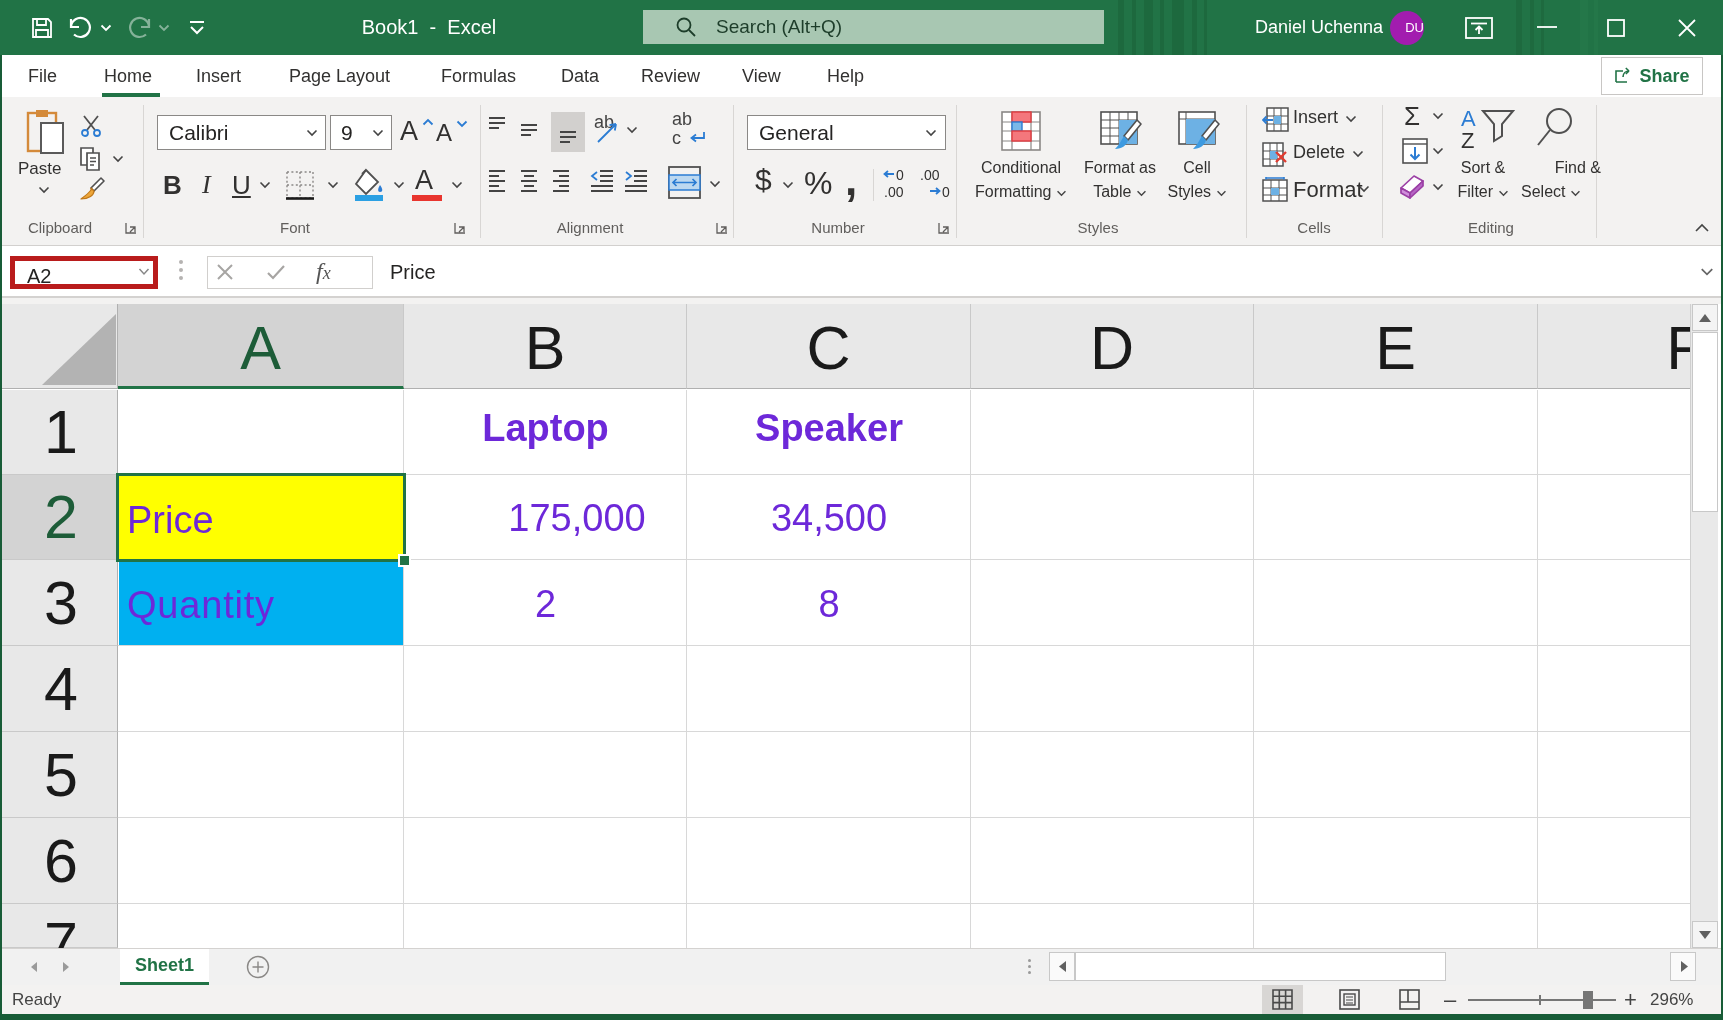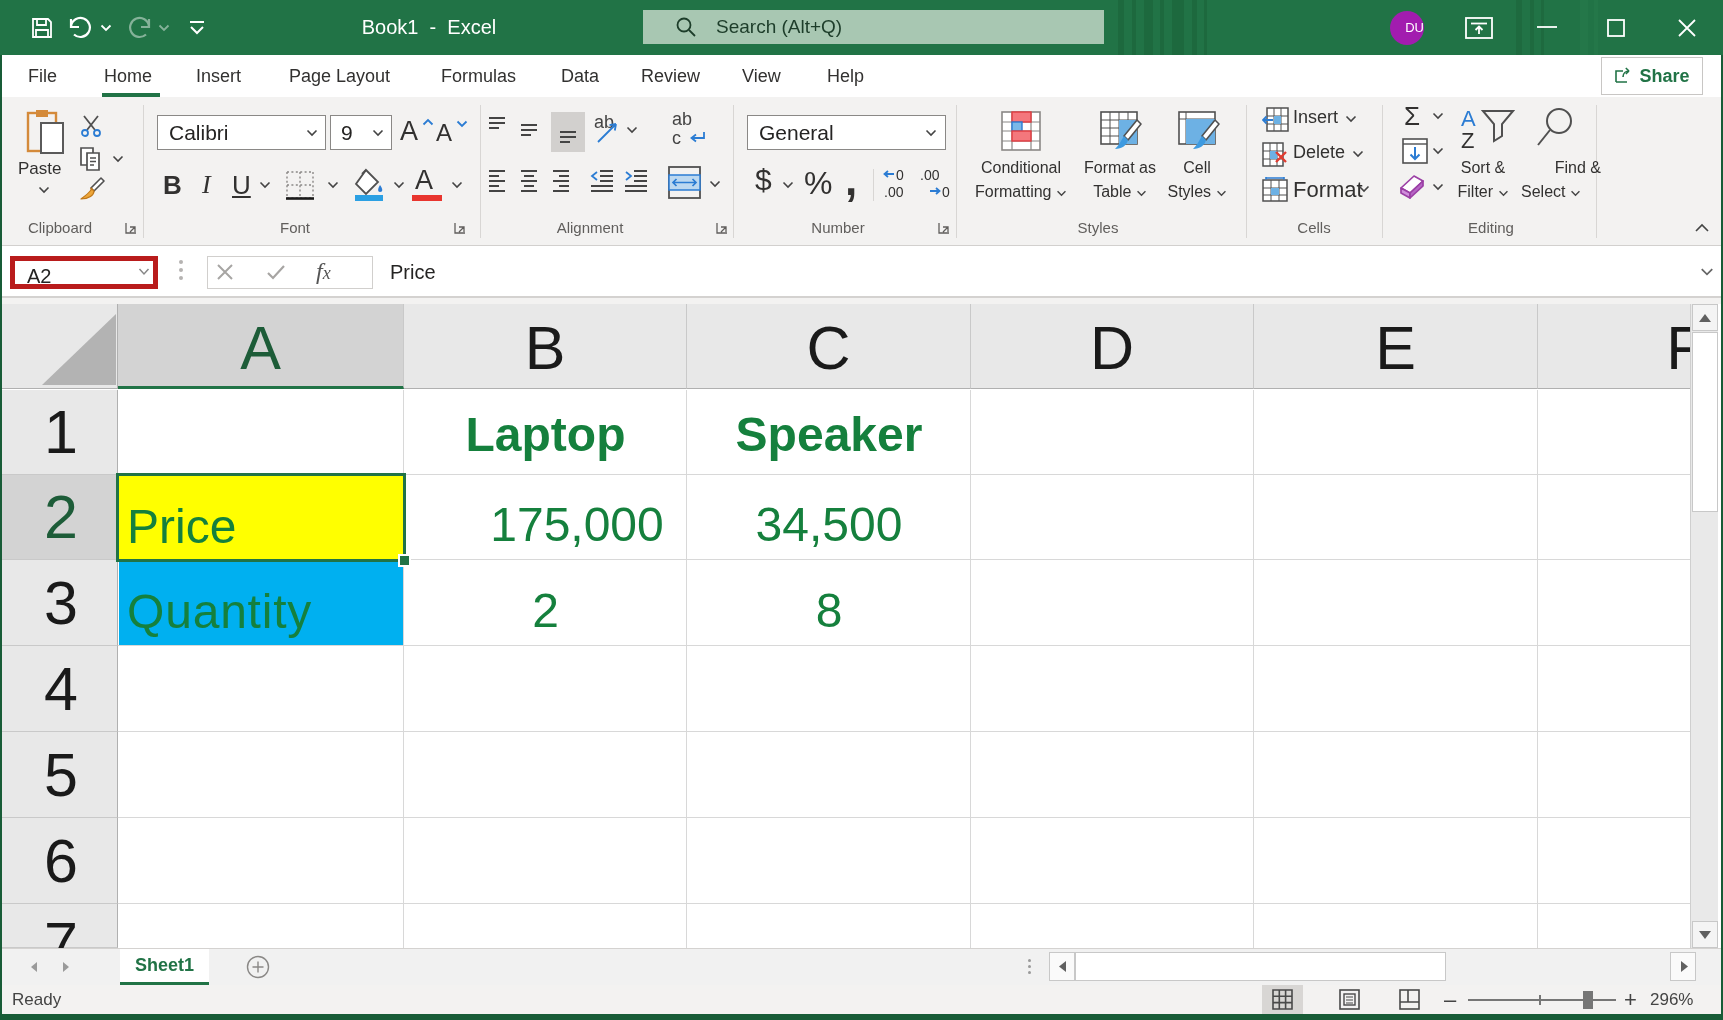--- a/index.html
+++ b/index.html
@@ -42,21 +42,21 @@
 #fstrip{left:0;top:298px;width:1723px;height:6px;background:#f3f2f1}
 
 #grid{left:0;top:304px;width:1723px;height:644px;background:#fff;overflow:hidden}
 .colhdr{position:absolute;top:0;height:85px;background:#e8e8e8;border-right:1px solid #c9c9c9;border-bottom:1px solid #b0b0b0;
  box-sizing:border-box;text-align:center;font-size:61px;color:#1a1a1a}
 .colhdr span{position:relative;top:9px}
 .rowhdr{position:absolute;left:0;width:118px;background:#e8e8e8;border-right:1px solid #b0b0b0;border-bottom:1px solid #c9c9c9;
  box-sizing:border-box;text-align:center;text-indent:5px;font-size:61px;color:#1a1a1a}
 .gl-v{position:absolute;top:86px;width:1px;background:#d8d8d8;height:558px}
 .gl-h{position:absolute;left:118px;width:1572px;height:1px;background:#d8d8d8}
-.ctext{position:absolute;font-size:48px;color:#15803d;white-space:nowrap}
+.ctext{position:absolute;font-size:38px;color:#6d28d9;white-space:nowrap}
 #vscroll{position:absolute;left:1690px;top:0;width:28px;height:644px;background:#e9e9e9;border-left:1px solid #cfcfcf;box-sizing:border-box}
 
 #tabbar{left:0;top:948px;width:1723px;height:37px;background:#f1f1f1;border-top:1px solid #d4d2d0;box-sizing:border-box}
 #sheettab{position:absolute;left:120px;top:0px;width:89px;height:36px;background:#fff;border-bottom:3px solid #217346;
  box-sizing:border-box;color:#217346;font-weight:700;font-size:18px;text-align:center;line-height:33px}
 
 #statusbar{left:0;top:985px;width:1723px;height:29px;background:#f3f2f1}
 #ready{position:absolute;left:12px;top:0;height:29px;line-height:29px;font-size:17px;color:#444}
 #grnb{left:0;top:1014px;width:1723px;height:6px;background:#185c37}
 #grnl{left:0;top:55px;width:2px;height:959px;background:#185c37}
@@ -105,20 +105,21 @@
     <path d="M3 7 L9 13 L15 7" fill="none" stroke="#fff" stroke-width="2"></path>
   </svg>
   <div id="ttl">Book1&nbsp;&nbsp;-&nbsp;&nbsp;Excel</div>
   <div id="searchbox">
     <svg class="abs" style="left:32px;top:6px" width="22" height="22" viewBox="0 0 22 22">
       <circle cx="9" cy="9" r="6.5" fill="none" stroke="#1d3d2a" stroke-width="1.8"></circle>
       <path d="M14 14 L20 20" stroke="#1d3d2a" stroke-width="1.8"></path>
     </svg>
     <div id="searchtxt">Search (Alt+Q)</div>
   </div>
+  <div id="user">Daniel Uchenna</div>
   <div id="avatar">DU</div>
 
   <svg class="abs" style="left:1465px;top:17px" width="28" height="22" viewBox="0 0 28 22">
     <rect x="1" y="1" width="26" height="20" fill="none" stroke="#fff" stroke-width="1.8"></rect>
     <path d="M6 6.5 h16" stroke="#fff" stroke-width="1.8"></path>
     <path d="M14 17 v-7 M10.5 13 L14 9.5 L17.5 13" fill="none" stroke="#fff" stroke-width="1.8"></path>
   </svg>
 
   <svg class="abs" style="left:1536px;top:20px" width="22" height="14" viewBox="0 0 22 14">
       <path d="M1 7 h20" stroke="#fff" stroke-width="1.8"></path>

